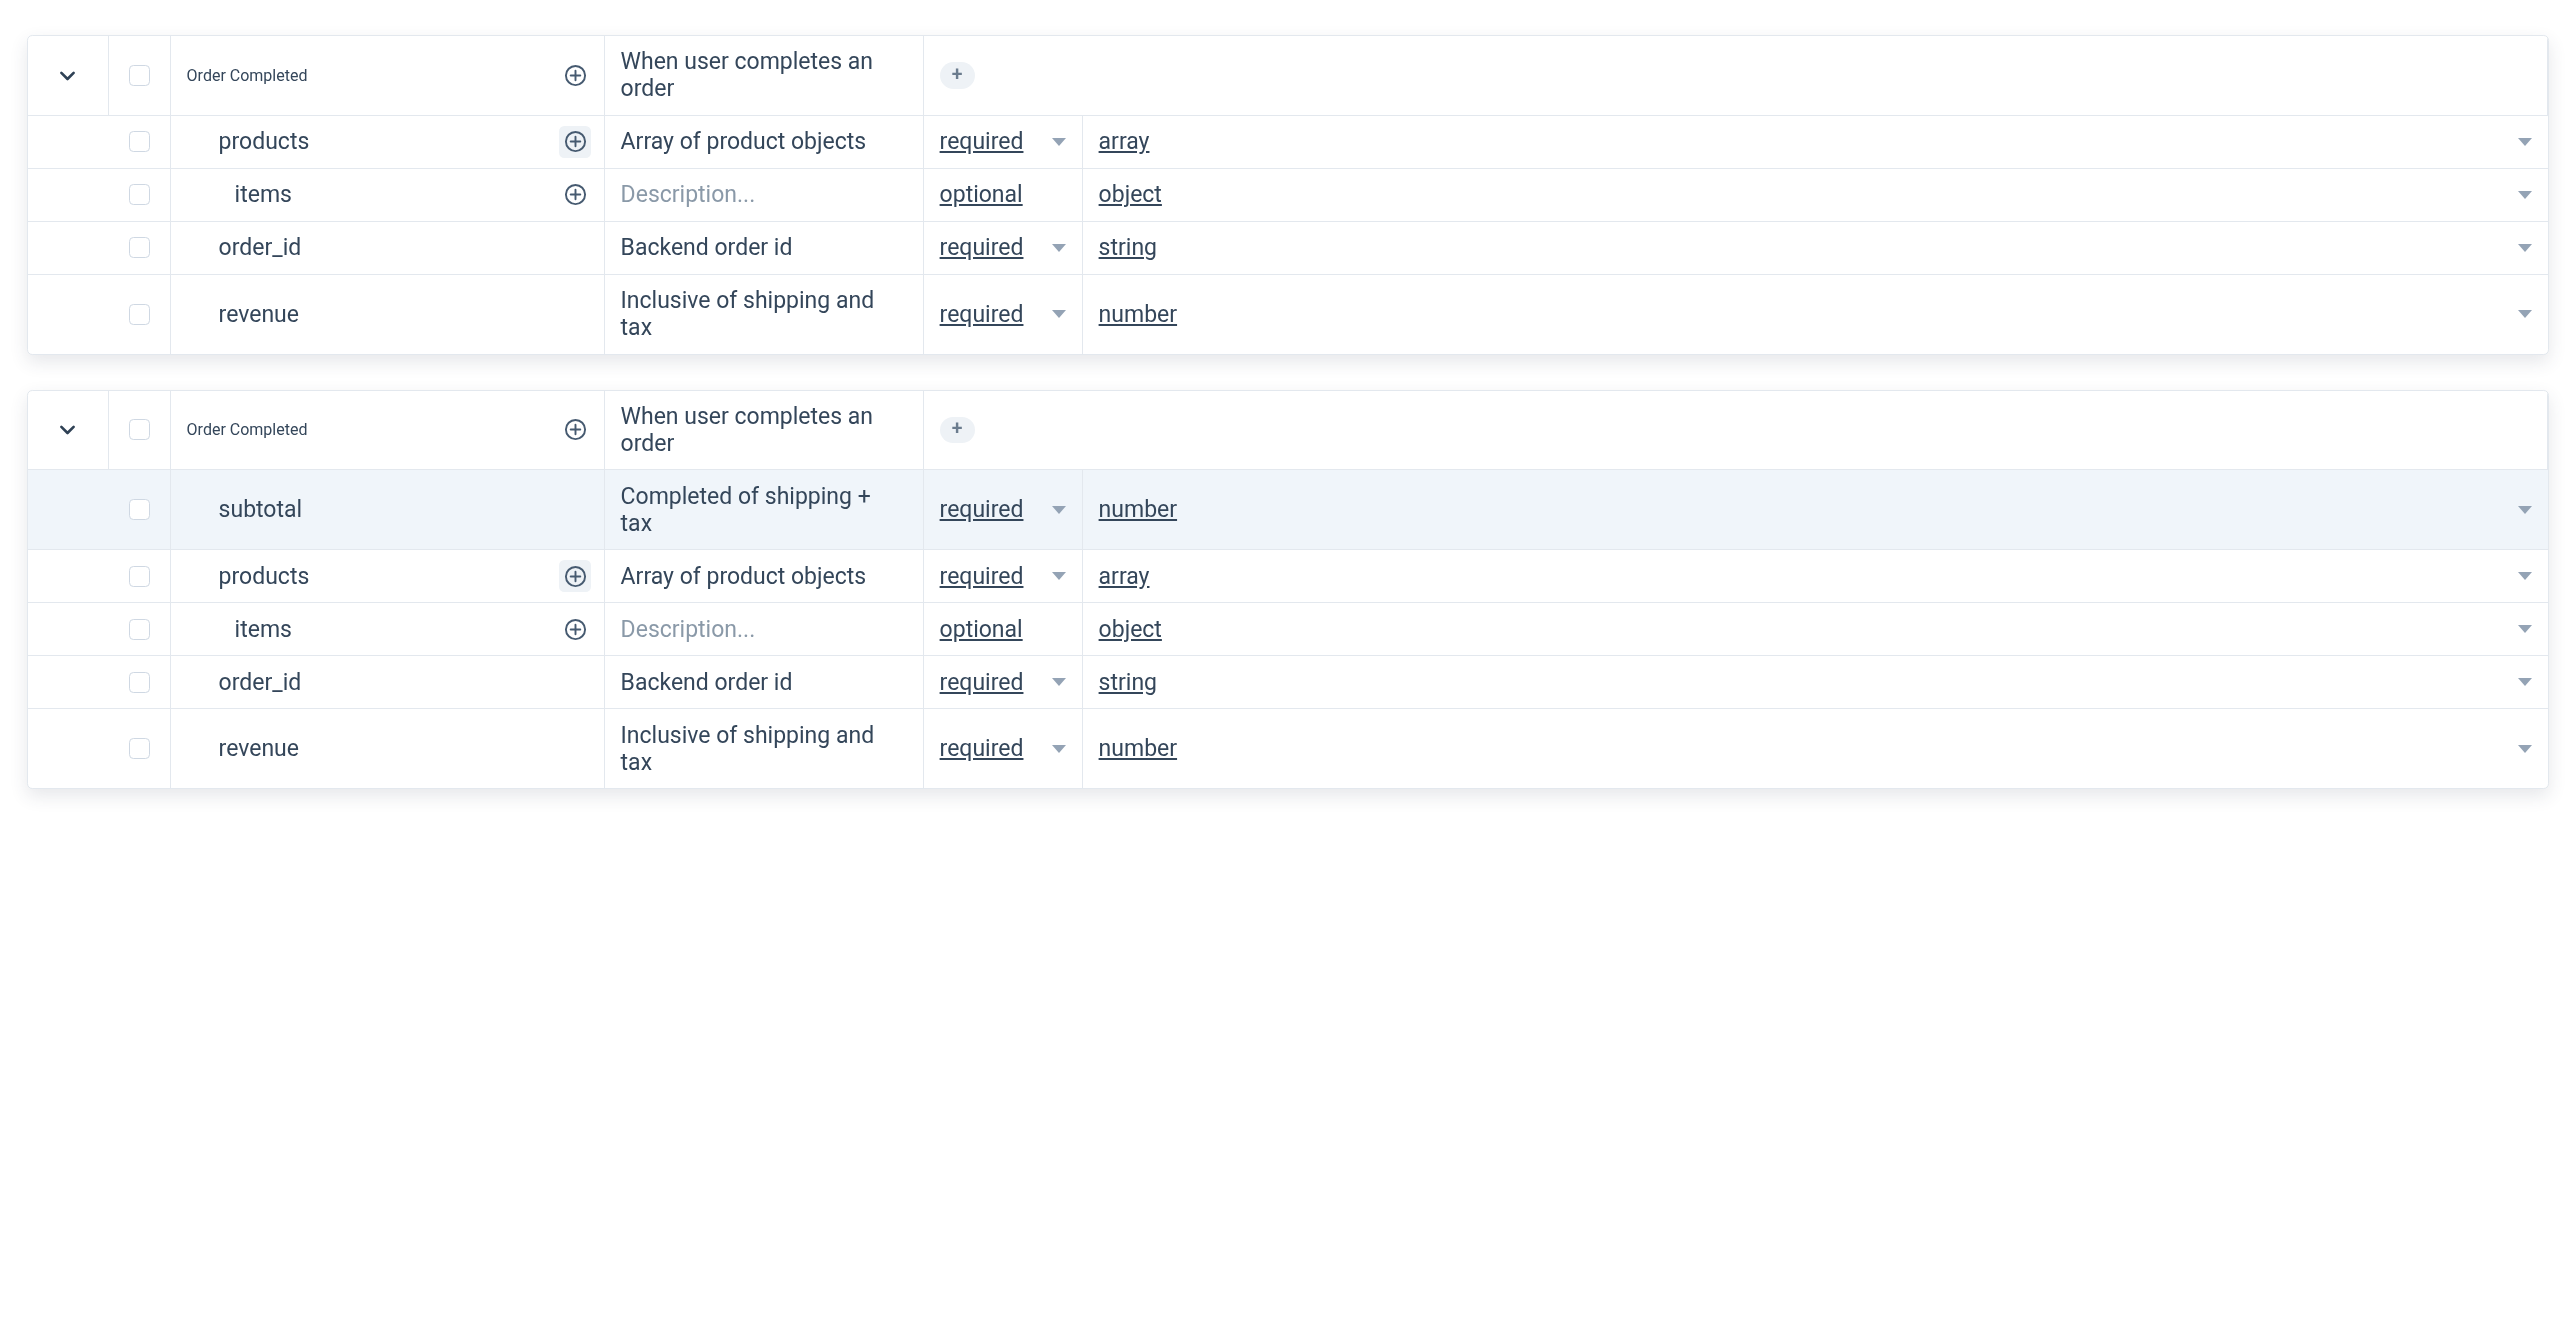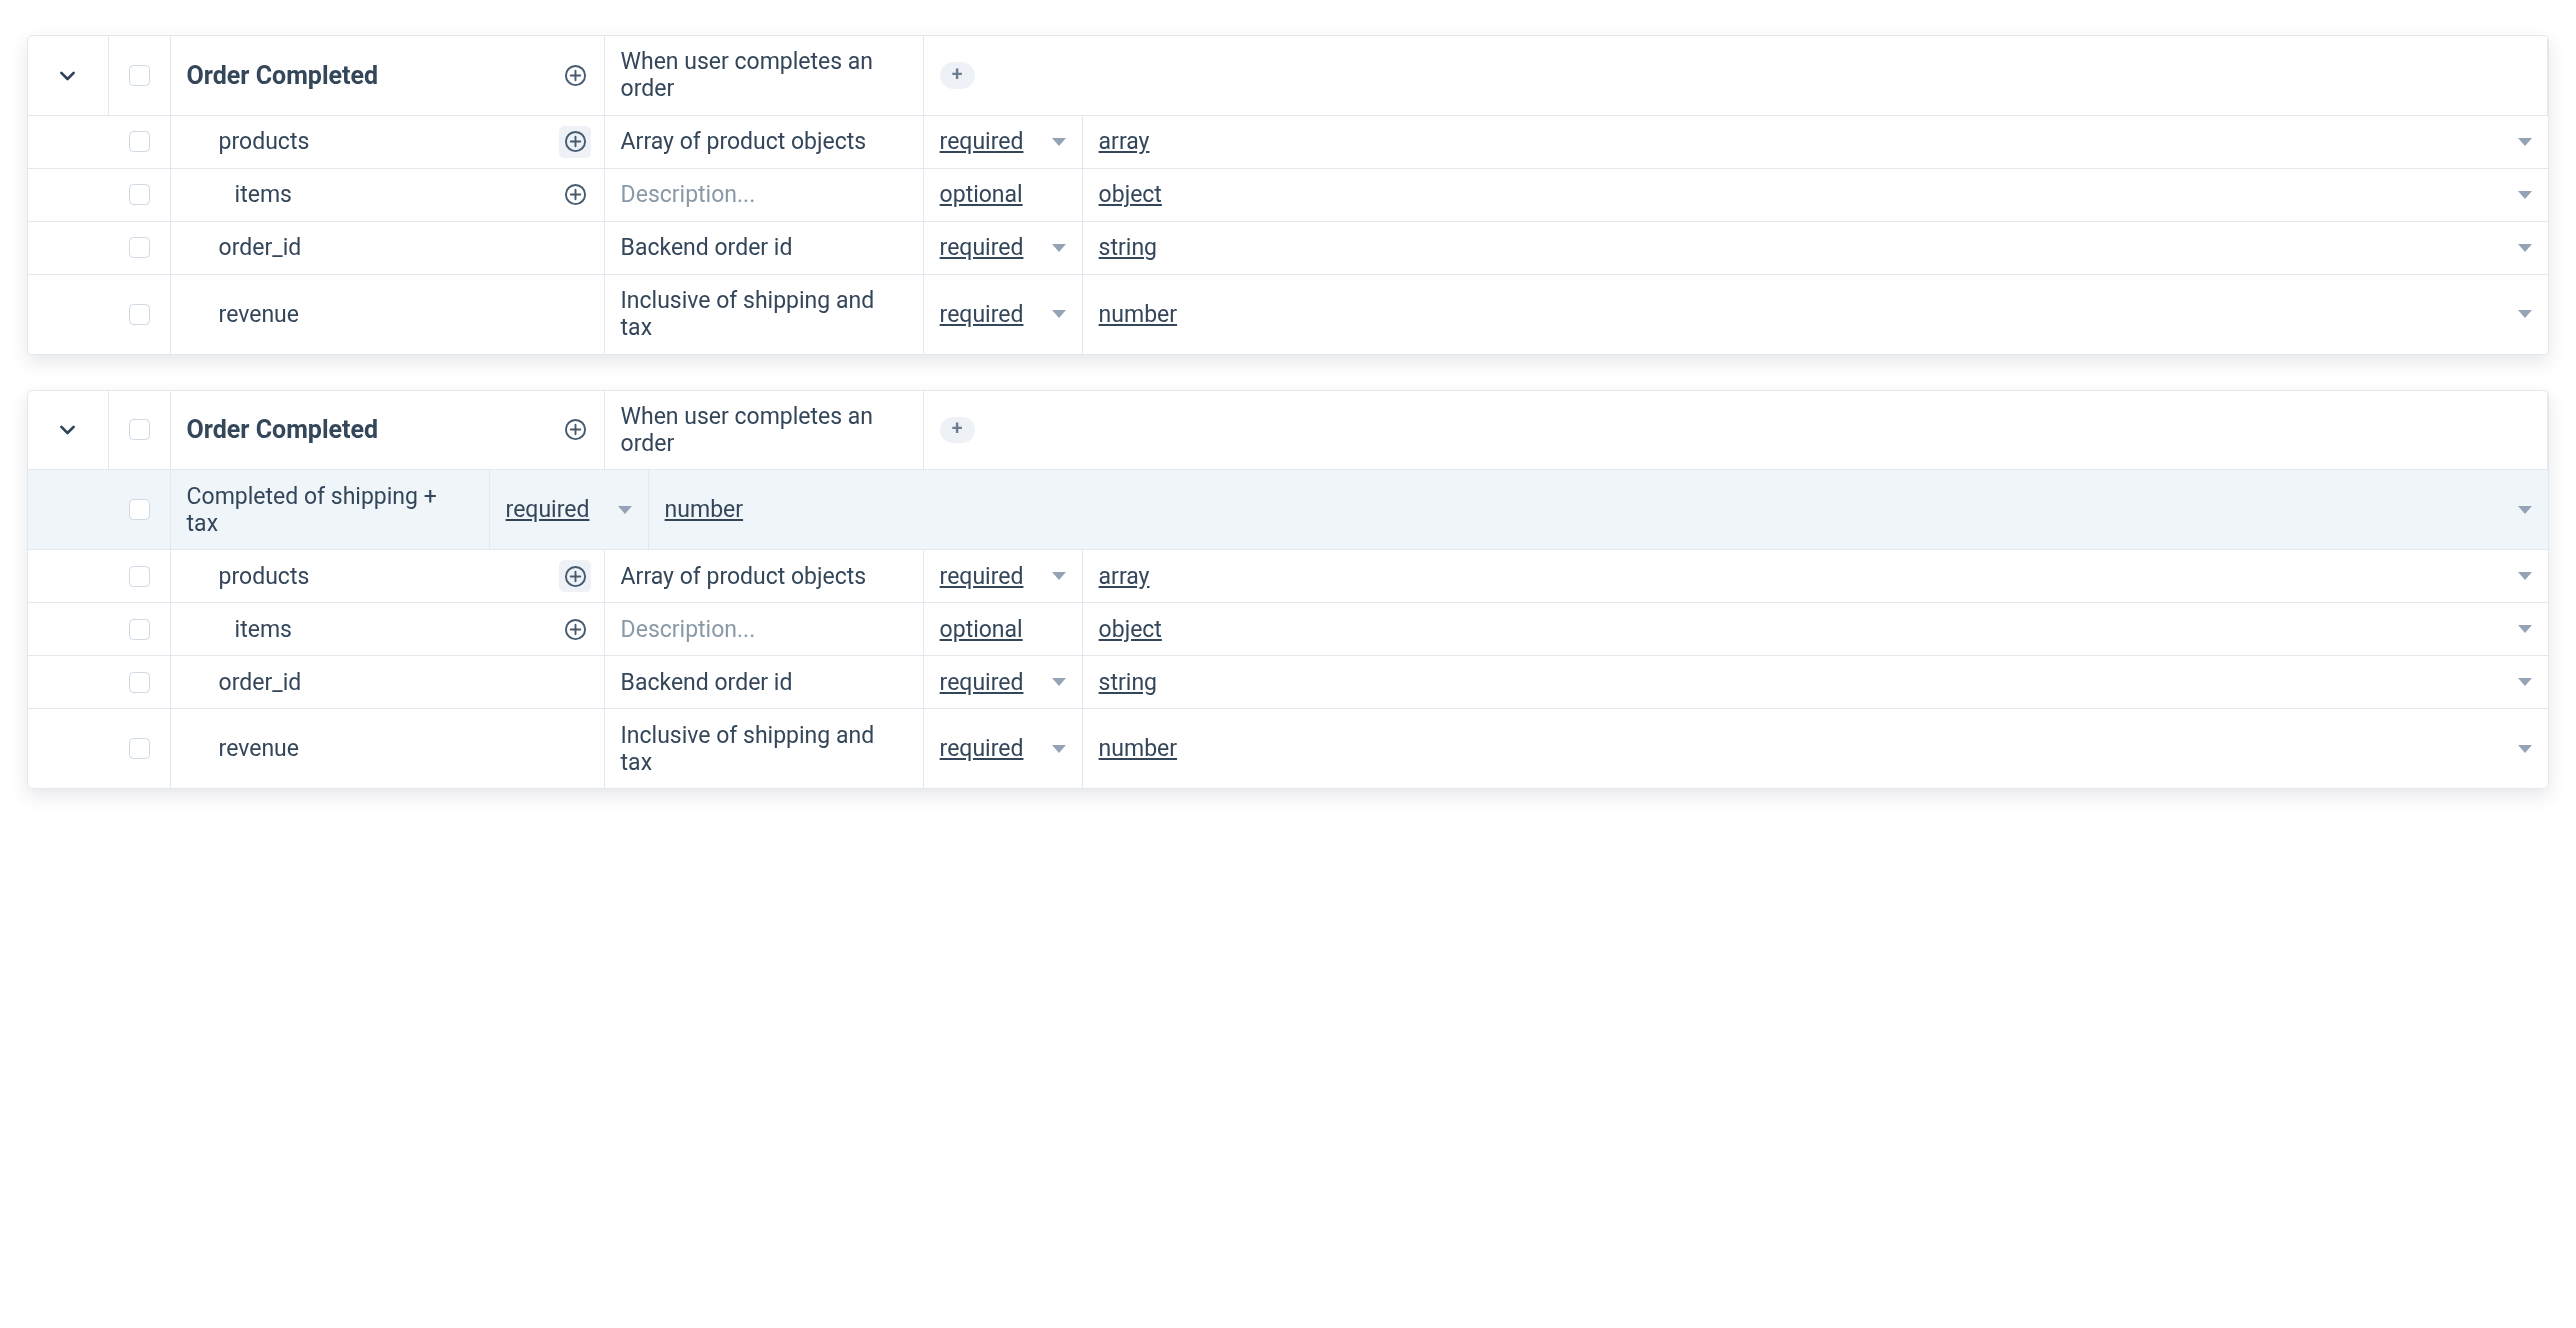--- a/index.html
+++ b/index.html
@@ -44,21 +44,21 @@
   .c-expand{flex:0 0 81px;justify-content:center;}
   .c-check{flex:0 0 62px;justify-content:center;}
   .c-name{flex:0 0 434px;position:relative;}
   .c-desc{flex:0 0 319px;}
   .c-req{flex:0 0 159px;}
   .c-type{flex:1 1 auto;justify-content:flex-end;}
 
   .child .c-expand{border-right:none;}
   .child .c-check{background:transparent;}
 
-  .head .c-name{font-weight:700;font-size:25px;}
+  .head .c-name{font-weight:400;font-size:16px;}
   .indent-1{padding-left:32px;}
   .indent-2{padding-left:48px;}
 
   .checkbox{
     width:21px;height:21px;border:1.8px solid #cfd8e3;border-radius:4.4px;background:#fff;
   }
   .caret-down{display:inline-block;}
   .caret-down svg{display:block;}
 
   .dropdown{display:flex;align-items:center;justify-content:space-between;width:100%;color:var(--txt);text-decoration:underline;}
@@ -267,20 +267,23 @@
           <div class="add-pill">
             <span>+</span>
           </div>
         </div>
       </div>
       <div class="row child highlight">
         <div class="cell c-expand"></div>
         <div class="cell c-check">
           <div class="checkbox"></div>
         </div>
+        <div class="cell c-name">
+          <span class="indent-1">subtotal</span>
+        </div>
         <div class="cell c-desc">
           <span>Completed of shipping + tax</span>
         </div>
         <div class="cell c-req">
           <div class="dropdown">
             <span>required</span>
             <span class="dd-caret"></span>
           </div>
         </div>
         <div class="cell c-type">

